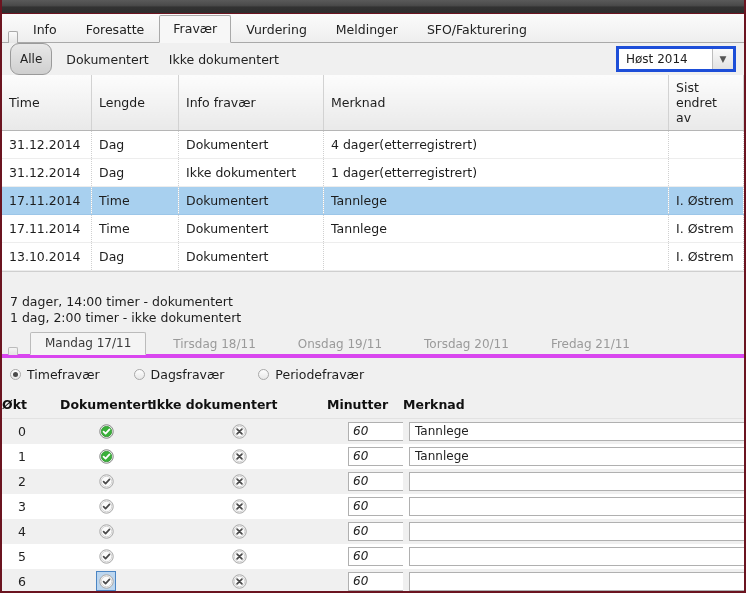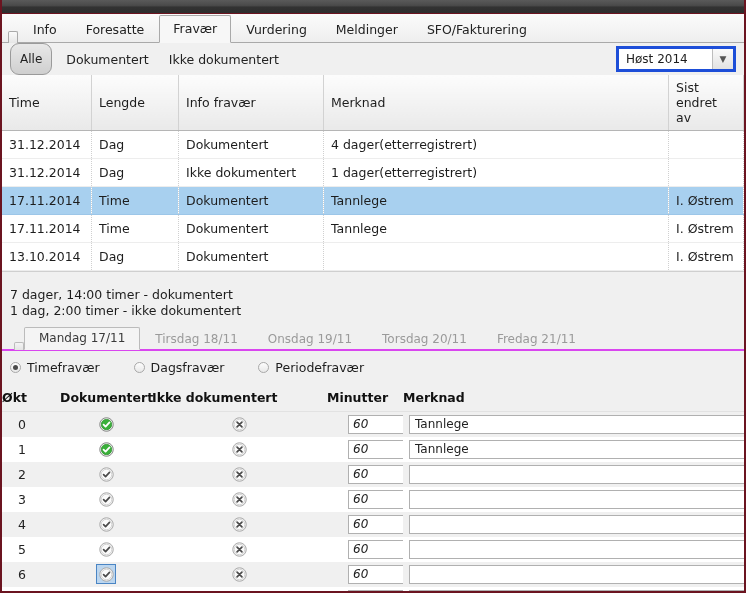--- a/index.html
+++ b/index.html
@@ -76,28 +76,29 @@
   }
   .grid tr.sel td{background:#a8d0ef;border-bottom:1px solid #9cc6e8;}
   .grid tr.sel td:first-child{border-left:none;}
   .c-dato{width:75px;}
   .c-lengde{width:72px;}
   .c-type{width:130px;}
   .c-merknad{width:330px;}
   .c-endret{width:auto;}
   
   .summary{
-    padding:15px 8px 8px 8px;font-size:12.5px;line-height:16px;
+    padding:22px 8px 8px 8px;font-size:12.5px;line-height:16px;
     border-top:1px solid #cfcfcf;background:#f0f0f0;
   }
   
   .daystrip{
-    height:24px;box-sizing:border-box;padding-left:12px;
-    display:flex;align-items:flex-end;border-bottom:2px solid #d946ef;
+    height:24px;box-sizing:border-box;padding-left:6px;
+    display:flex;align-items:flex-end;border-bottom:4px solid #d946ef;
     background:#f0f0f0;
+    gap:12px;
   }
   .daytab{
     padding:3px 14px 4px 14px;font-size:12px;color:#9a9a9a;line-height:14px;
     border:1px solid transparent;border-bottom:none;position:relative;top:1px;
   }
   .daytab.active{
     color:#3a3a3a;background:#f4f4f4;
     border:1px solid #bbb;border-bottom:1px solid #f4f4f4;border-radius:2px 2px 0 0;
   }
   .daytab.stub{

